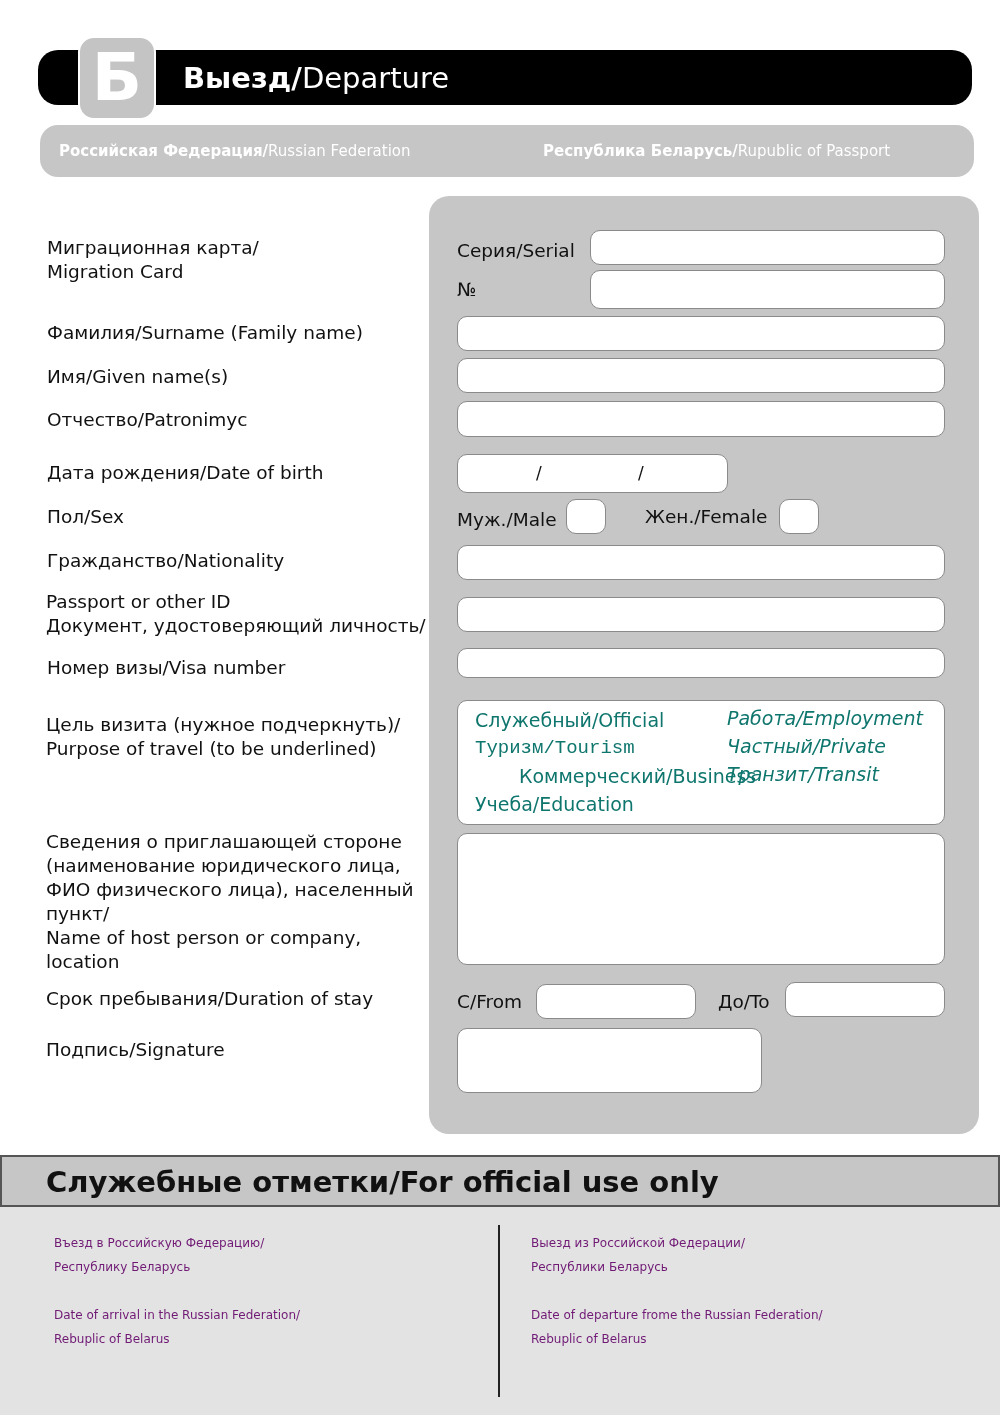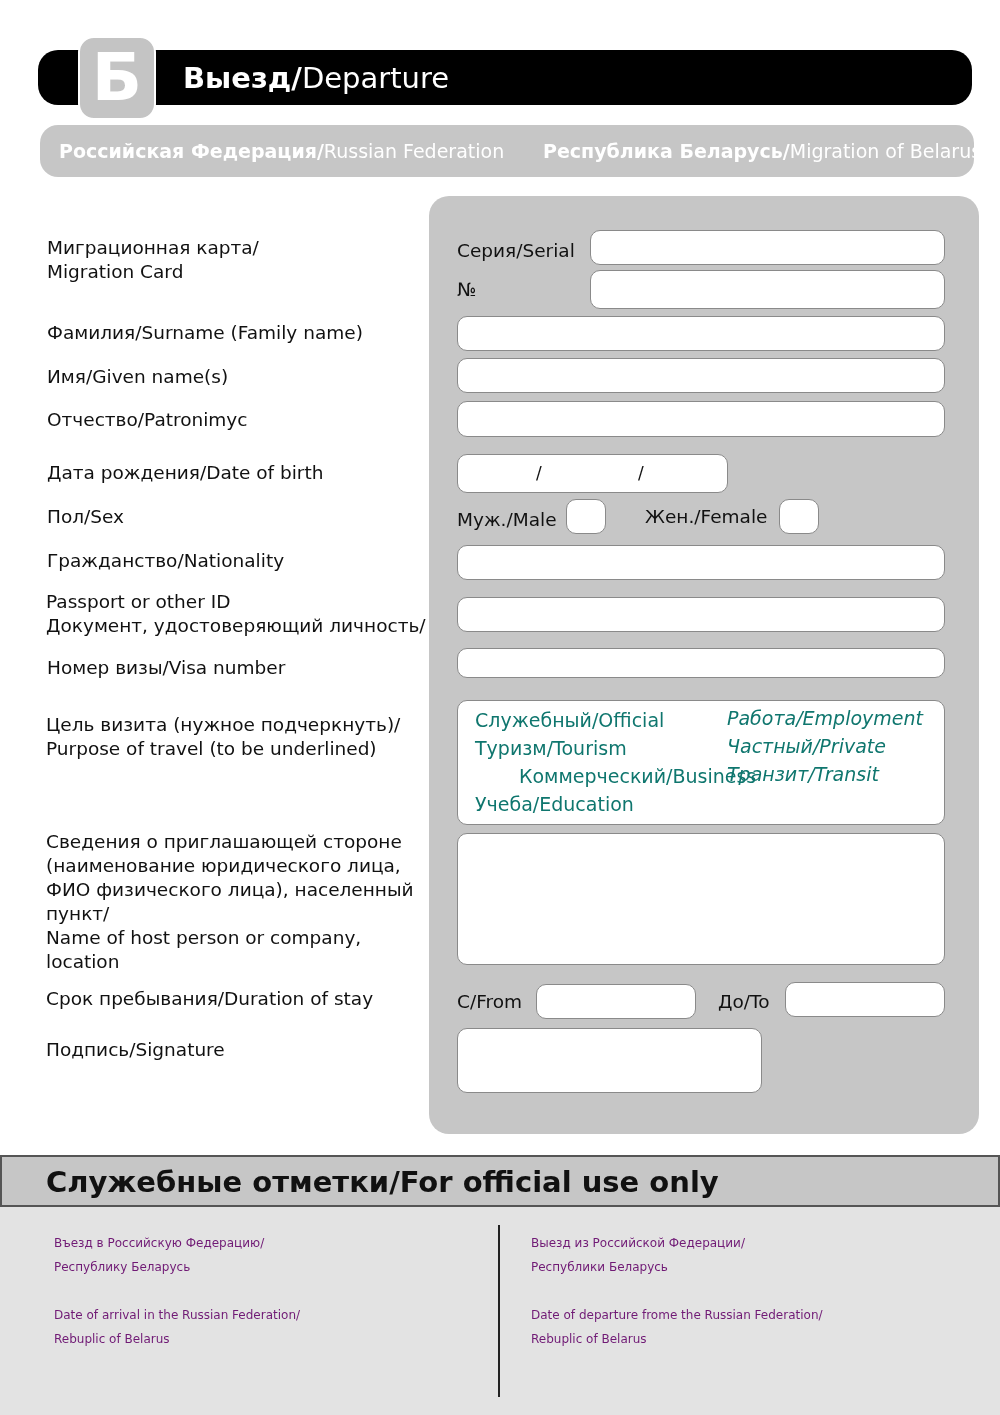--- a/index.html
+++ b/index.html
@@ -9,21 +9,21 @@
 
   
   .hdr-bar { left:38px; top:50px; width:934px; height:55px; background:#000; border-radius:20px; }
   .badge { left:78px; top:36px; width:78px; height:84px; background:#c4c4c4; border-radius:16px;
            border:2px solid #fff; box-sizing:border-box; display:flex; align-items:center; justify-content:center;
            color:#fff; font-weight:bold; font-size:66px; line-height:1; }
   .hdr-title { left:183px; top:58px; height:40px; line-height:40px; color:#fff; font-size:29px; white-space:nowrap; }
   .hdr-title b { font-weight:bold; }
 
   .country-bar { left:40px; top:125px; width:934px; height:52px; background:#c6c6c6; border-radius:18px; }
-  .country { top:138px; height:26px; line-height:26px; color:#fff; font-size:19px; white-space:nowrap; }
+  .country { top:138px; height:26px; line-height:26px; color:#fff; font-size:15px; white-space:nowrap; }
   .country b { font-weight:bold; }
 
   
   .panel { left:429px; top:196px; width:550px; height:938px; background:#c6c6c6; border-radius:20px; }
 
   .lbl { font-size:18.5px; line-height:24px; white-space:nowrap; color:#111; }
   .plbl { font-size:18.5px; line-height:24px; white-space:nowrap; color:#111; }
 
   .field { background:#fff; border:1.5px solid #8a8a8a; border-radius:10px; box-sizing:border-box; }
   .date-sep { font-size:17px; color:#111; }
@@ -42,21 +42,21 @@
 <body>
 
 <div class="abs hdr-bar"></div>
 <div class="abs badge">
     <span>Б</span>
   </div>
 <div class="abs hdr-title"><b>Выезд/</b><span>Departure</span></div>
 
 <div class="abs country-bar"></div>
 <div class="abs country" style="left:59px;"><b>Российская Федерация/</b><span>Russian Federation</span></div>
-<div class="abs country" style="left:543px;"><b>Республика Беларусь/</b><span>Migration of Belarus</span></div>
+<div class="abs country" style="left:543px;"><b>Республика Беларусь/</b><span>Rupublic of Passport</span></div>
 
 <div class="abs lbl" style="left:47px;top:236px;">
   <div>Миграционная карта/</div>
   <div>Migration Card</div>
 </div>
 <div class="abs lbl" style="left:47px;top:321px;">Фамилия/Surname (Family name)</div>
 <div class="abs lbl" style="left:47px;top:365px;">Имя/Given name(s)</div>
 <div class="abs lbl" style="left:47px;top:408px;">Отчество/Patronimyc</div>
 <div class="abs lbl" style="left:47px;top:461px;">Дата рождения/Date of birth</div>
 <div class="abs lbl" style="left:47px;top:505px;">Пол/Sex</div>
@@ -103,21 +103,21 @@
 <div class="abs plbl" style="left:645px;top:505px;">Жен./Female</div>
 <div class="abs field" style="left:779px;top:499px;width:40px;height:35px;"></div>
 
 <div class="abs field" style="left:457px;top:545px;width:488px;height:35px;"></div>
 <div class="abs field" style="left:457px;top:597px;width:488px;height:35px;"></div>
 <div class="abs field" style="left:457px;top:648px;width:488px;height:30px;"></div>
 
 <div class="abs field" style="left:457px;top:700px;width:488px;height:125px;">
   <div class="abs" style="left:17px;top:8px;">
     <div class="purpose-item" style="margin-bottom:6px;">Служебный/Official</div>
-    <div class="purpose-item" style="margin-bottom:6px;">Туризм/Tourism</div>
+    <div class="purpose-item" style="margin-bottom:6px;font-family:Liberation Mono, monospace;">Туризм/Tourism</div>
     <div class="purpose-item" style="margin-bottom:6px;margin-left:44px;">Коммерческий/Business</div>
     <div class="purpose-item">Учеба/Education</div>
   </div>
   <div class="abs" style="left:269px;top:6px;font-style:italic;">
     <div class="purpose-item" style="margin-bottom:6px;">Работа/Employment</div>
     <div class="purpose-item" style="margin-bottom:6px;">Частный/Private</div>
     <div class="purpose-item">Транзит/Transit</div>
   </div>
 </div>
 

